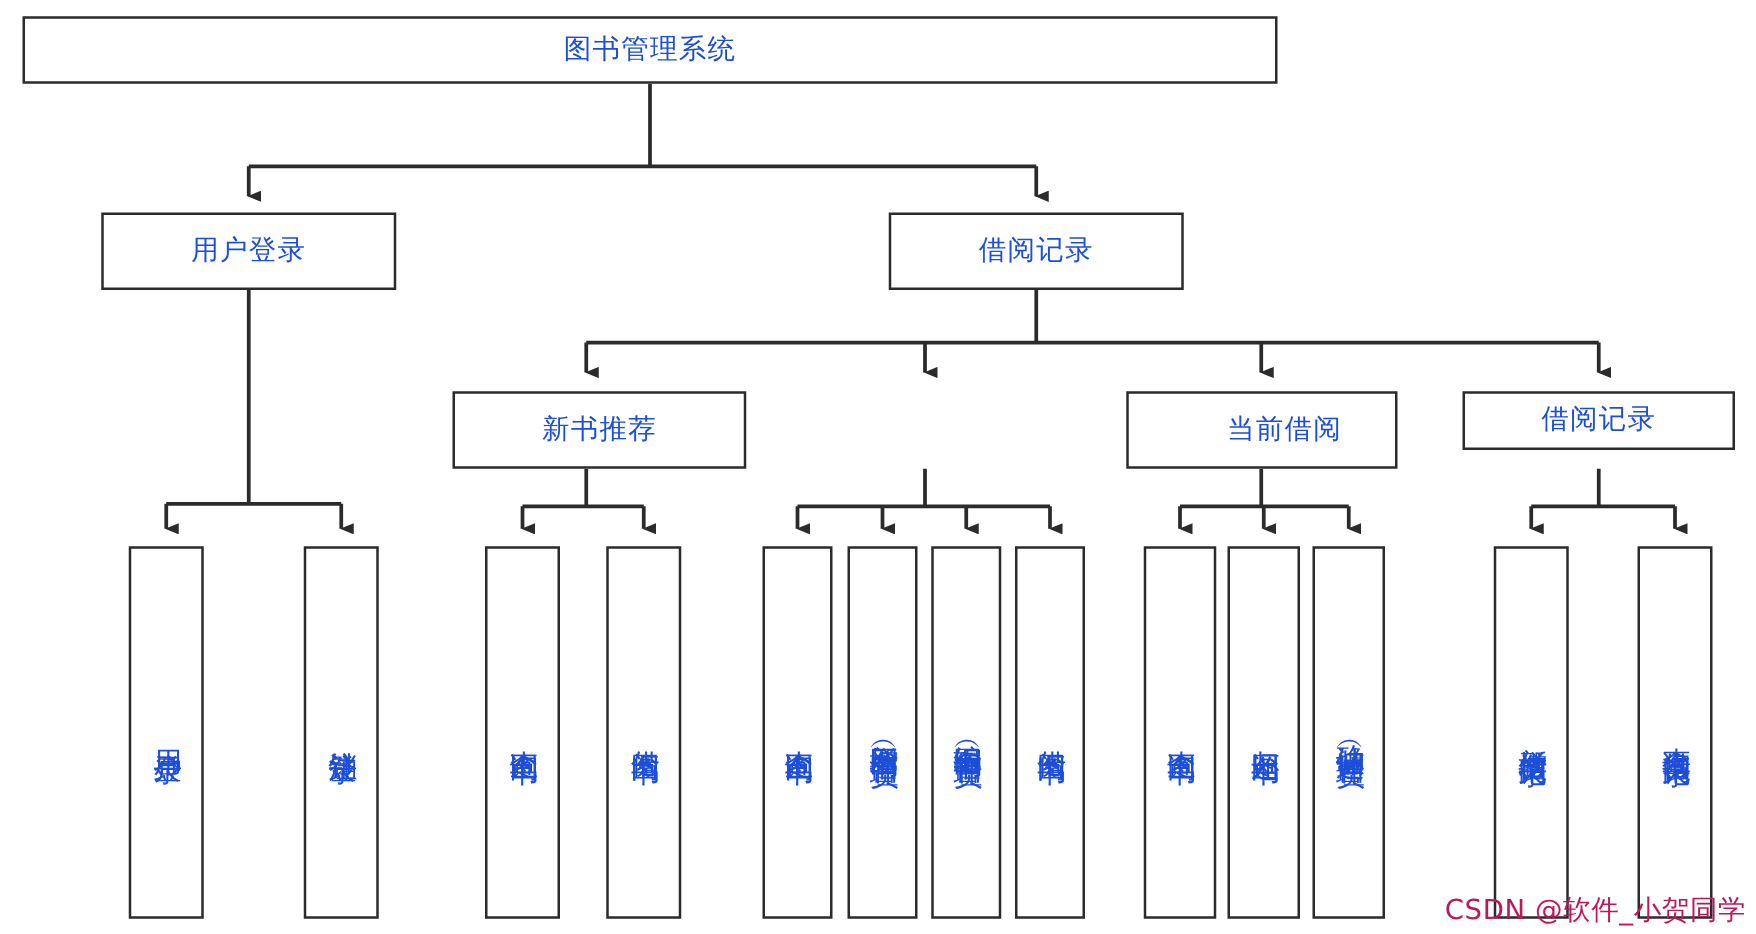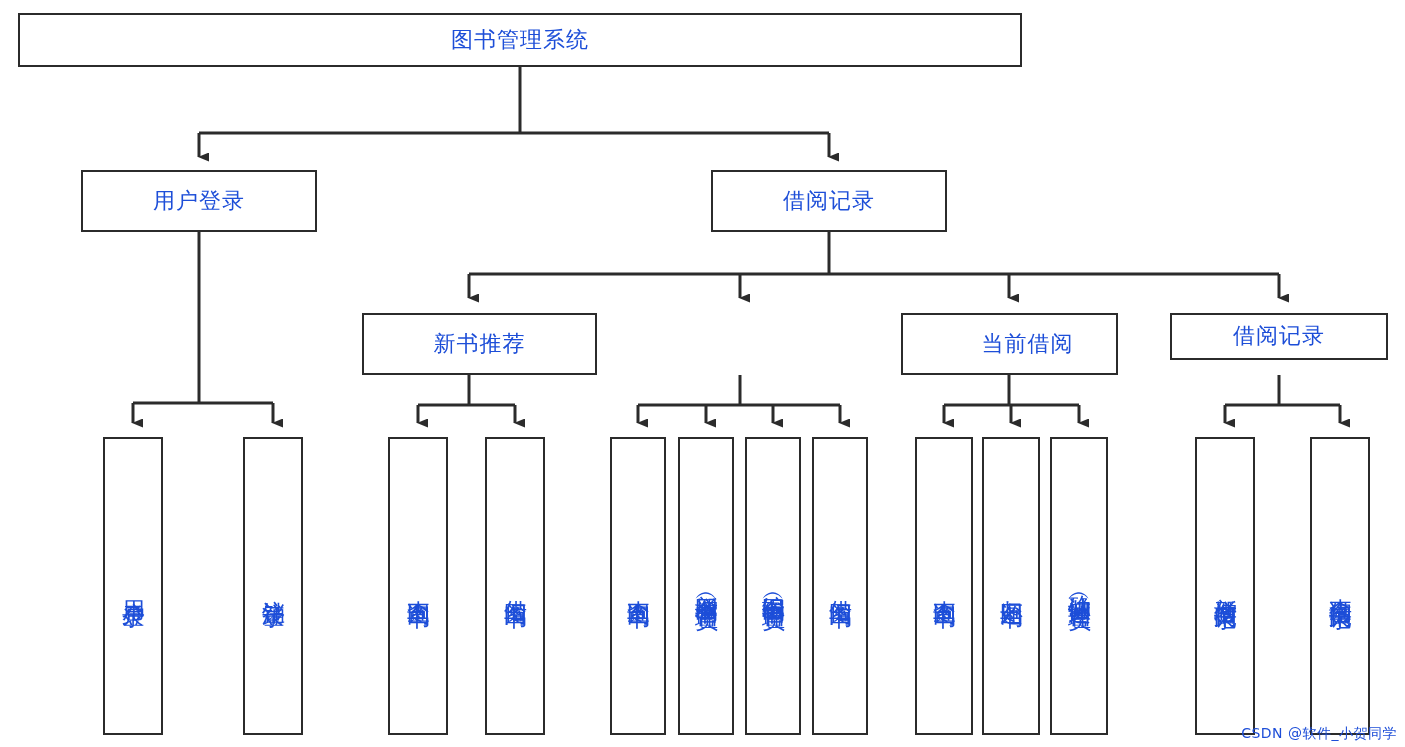--- a/index.html
+++ b/index.html
@@ -51,22 +51,22 @@
   }
   .node.vert .vtext {
     writing-mode: vertical-rl;
     text-orientation: upright;
     display: block;
   }
   .watermark {
     position: absolute;
     right: 8px;
     bottom: 4px;
-    font-size: 14px;
-    color: #1d4ed8;
+    font-size: 22px;
+    color: #be185d;
     letter-spacing: 0.5px;
     white-space: nowrap;
   }
 </style>
 </head>
 <body>
 
 <div id="canvas">
 
   <svg id="edges" viewBox="0 0 1405 747">

